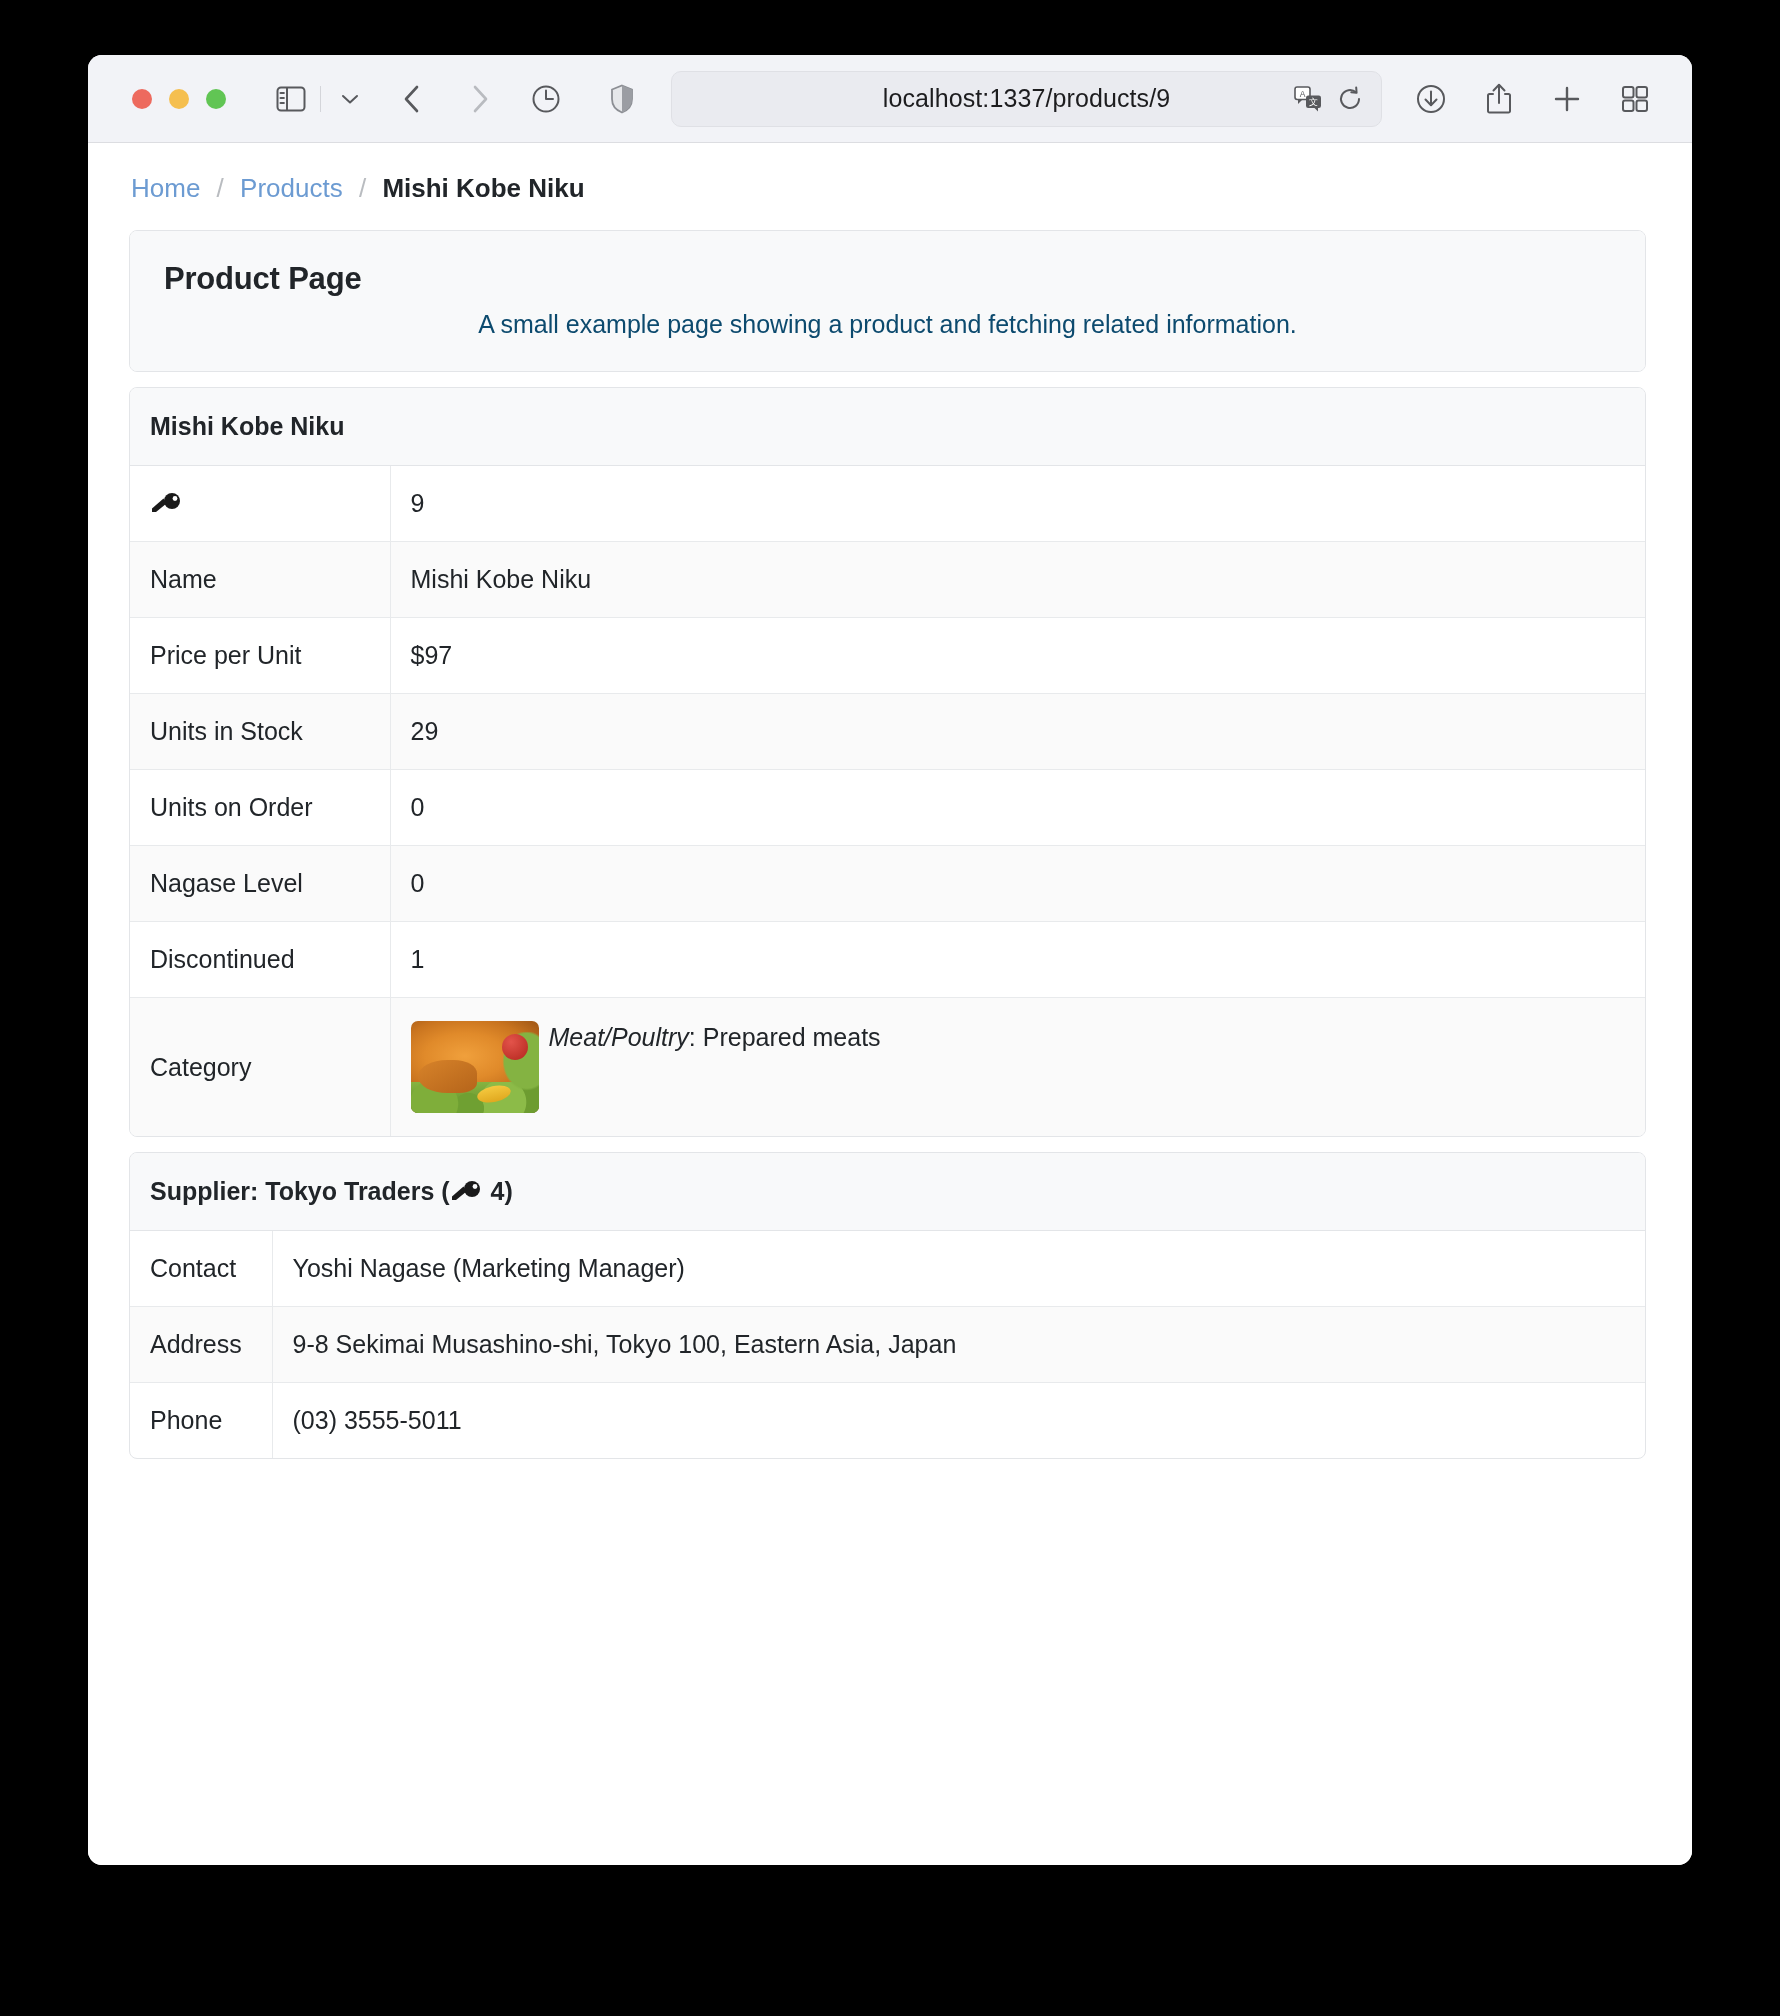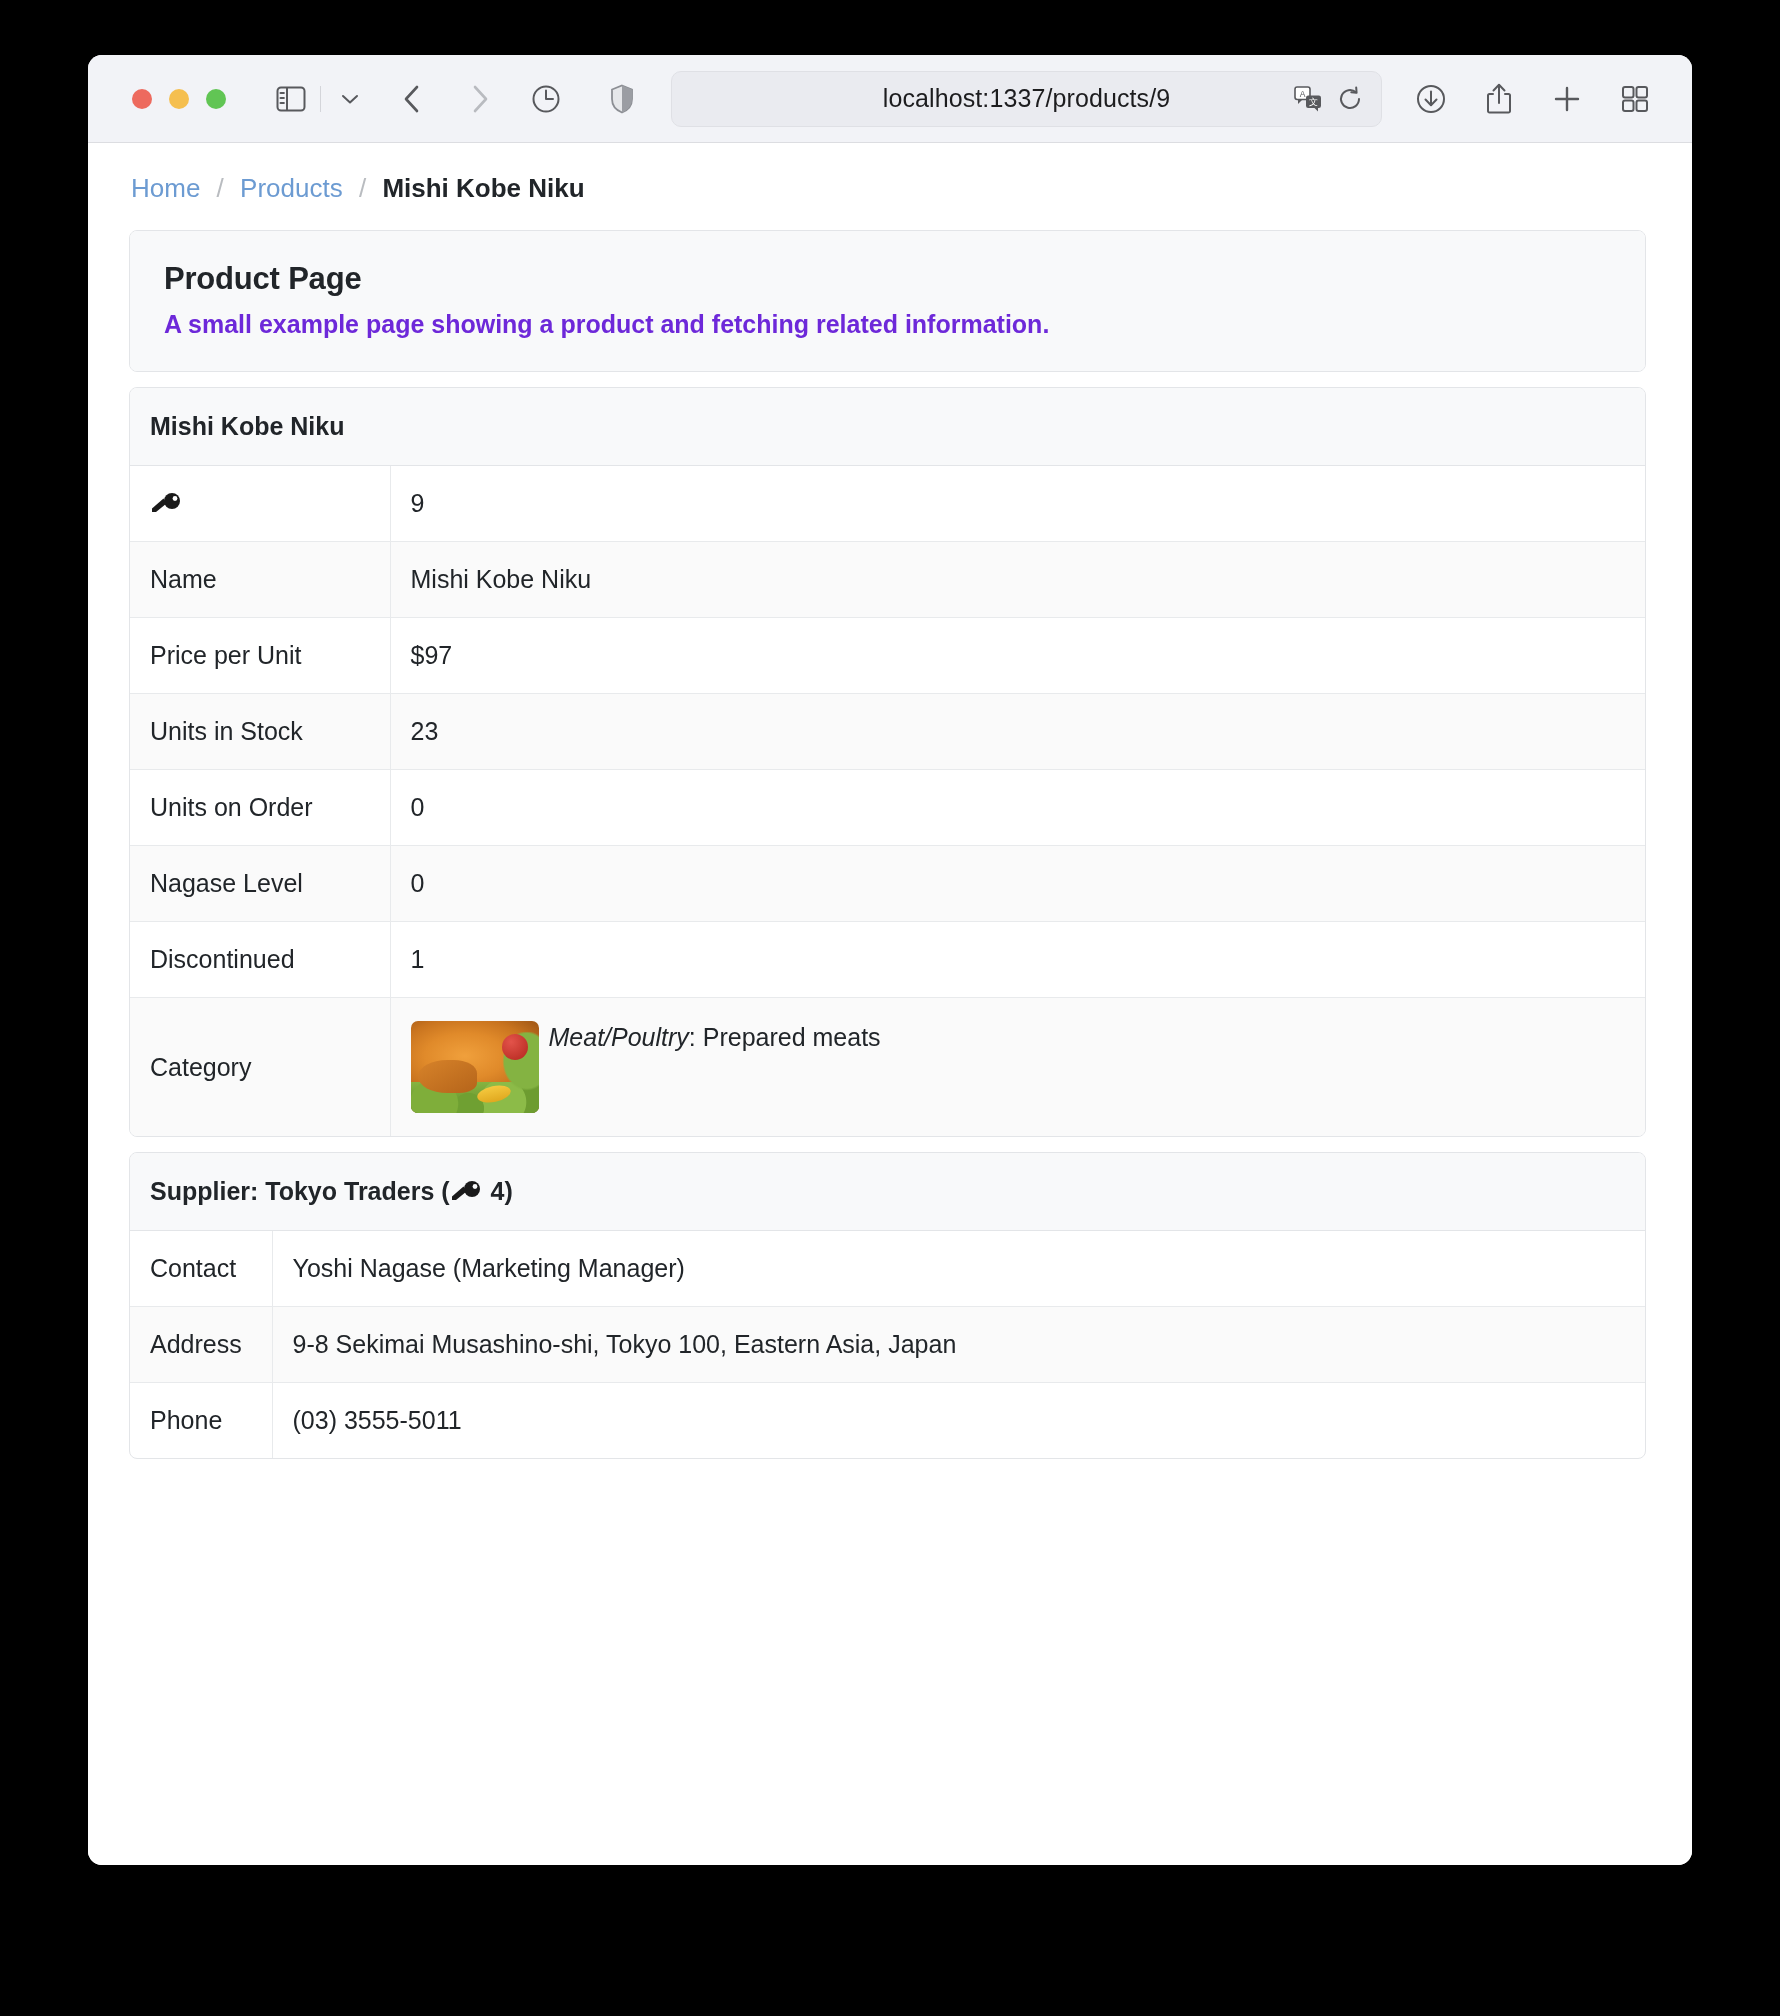--- a/index.html
+++ b/index.html
@@ -125,22 +125,23 @@
   }
   .jumbotron h1 {
     font-size: 31px;
     font-weight: bold;
     color: #212529;
     margin-bottom: 13px;
     letter-spacing: -0.2px;
   }
   .jumbotron p {
     font-size: 25px;
-    color: #6d28d9;
-    font-weight: 700;
+    color: #0c4a6e;
+    font-weight: 400;
+    text-align: center;
   }
 
   .card-header {
     background: #f8f9fa;
     border-bottom: 1px solid #e3e5e8;
     padding: 24px 20px;
     font-size: 25px;
     font-weight: bold;
     color: #212529;
   }
@@ -385,21 +386,21 @@
           <tr>
             <td class="label">Name</td>
             <td>Mishi Kobe Niku</td>
           </tr>
           <tr>
             <td class="label">Price per Unit</td>
             <td>$97</td>
           </tr>
           <tr>
             <td class="label">Units in Stock</td>
-            <td>23</td>
+            <td>29</td>
           </tr>
           <tr>
             <td class="label">Units on Order</td>
             <td>0</td>
           </tr>
           <tr>
             <td class="label">Nagase Level</td>
             <td>0</td>
           </tr>
           <tr>

